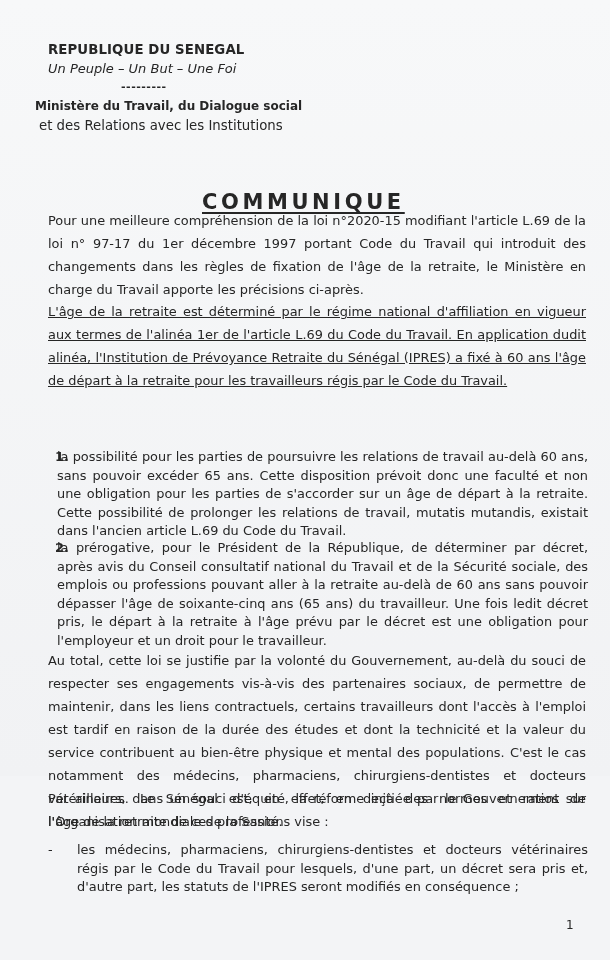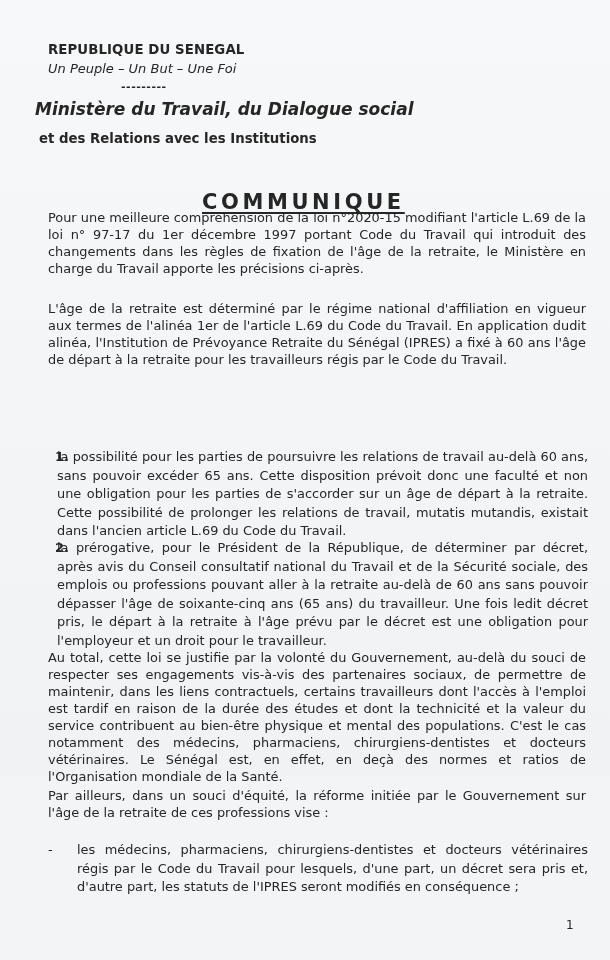--- a/index.html
+++ b/index.html
@@ -7,45 +7,45 @@
     width: 610px; height: 960px; overflow: hidden;
     background: #f3f4f6;
     font-family: "DejaVu Sans", sans-serif;
     color: #262626;
   }
   .page { position: relative; width: 610px; height: 776px; background: linear-gradient(180deg,#f7f8f9 0%,#f1f2f4 100%); }
   .abs { position: absolute; }
   .hdr-rep { left: 48px; top: 42px; font-weight: bold; font-size: 13.3px; letter-spacing: 0.1px; }
   .hdr-motto { left: 48px; top: 61px; font-style: italic; font-size: 13px; }
   .hdr-dash { left: 121px; top: 80px; font-size: 11px; font-weight: bold; letter-spacing: 0.5px; }
-  .hdr-min1 { left: 35px; top: 99px; font-weight: bold; font-size: 17px; font-style: italic; }
-  .hdr-min2 { left: 39px; top: 118px; font-weight: bold; font-size: 13.3px; margin-top: 13px; }
+  .hdr-min1 { left: 35px; top: 99px; font-weight: bold; font-size: 12px; }
+  .hdr-min2 { left: 39px; top: 118px; font-weight: normal; font-size: 13.3px; }
   .title { left: 202px; top: 170px; font-weight: bold; font-size: 21px; letter-spacing: 3.6px; text-decoration: underline; text-underline-offset: 3px; text-decoration-thickness: 2px; margin-top: 20px; }
-  .para { position: absolute; left: 48px; width: 538px; font-size: 12.9px; line-height: 17px; text-align: justify; }
+  .para { position: absolute; left: 48px; width: 538px; font-size: 12.9px; line-height: 23px; text-align: justify; }
   .item { position: absolute; left: 55px; width: 533px; font-size: 12.9px; line-height: 18.5px; text-align: justify; }
   .item .num { position: absolute; left: 0; top: 0; font-weight: bold; }
   .item .body { margin-left: 2px; }
   .bullet .num { font-weight: normal; }
   .pagenum { left: 566px; top: 918px; font-size: 12px; }
 </style>
 </head>
 <body>
 
 <div class="page">
 
   <div class="abs hdr-rep">REPUBLIQUE DU SENEGAL</div>
   <div class="abs hdr-motto">Un Peuple – Un But – Une Foi</div>
   <div class="abs hdr-dash">---------</div>
   <div class="abs hdr-min1">Ministère du Travail, du Dialogue social</div>
   <div class="abs hdr-min2">et des Relations avec les Institutions</div>
 
   <div class="abs title">COMMUNIQUE</div>
 
   <div class="para" style="top:209px;">Pour une meilleure compréhension de la loi n°2020-15 modifiant l'article L.69 de la loi n° 97-17 du 1er décembre 1997 portant Code du Travail qui introduit des changements dans les règles de fixation de l'âge de la retraite, le Ministère en charge du Travail apporte les précisions ci-après.</div>
-  <div class="para" style="top:300px;">L'âge de la retraite est déterminé par le régime national d'affiliation en vigueur aux termes de l'alinéa 1er de l'article L.69 du Code du Travail.  En application dudit alinéa, l'Institution de Prévoyance Retraite du Sénégal (IPRES) a fixé à 60 ans l'âge de départ à la retraite pour les travailleurs régis par le Code du Travail.</div>
+  <div class="para" style="top:300px;text-decoration:underline;">L'âge de la retraite est déterminé par le régime national d'affiliation en vigueur aux termes de l'alinéa 1er de l'article L.69 du Code du Travail.  En application dudit alinéa, l'Institution de Prévoyance Retraite du Sénégal (IPRES) a fixé à 60 ans l'âge de départ à la retraite pour les travailleurs régis par le Code du Travail.</div>
 
   <div class="item" style="top:448px;">
     <span class="num">1.</span>
     <div class="body">la possibilité pour les parties de poursuivre les relations de travail au-delà 60 ans, sans pouvoir excéder 65 ans. Cette disposition prévoit donc une faculté et non une obligation pour les parties de s'accorder sur un âge de départ à la retraite. Cette possibilité de prolonger les relations de travail, mutatis mutandis, existait dans l'ancien article L.69 du Code du Travail.</div>
   </div>
 
   <div class="item" style="top:539px;">
     <span class="num">2.</span>
     <div class="body">la prérogative, pour le Président de la République, de déterminer par décret, après avis du Conseil consultatif national du Travail et de la Sécurité sociale, des emplois ou professions pouvant aller à la retraite au-delà de 60 ans sans pouvoir dépasser l'âge de soixante-cinq ans (65 ans) du travailleur. Une fois ledit décret pris, le départ à la retraite à l'âge prévu par le décret est une obligation pour l'employeur et un droit pour le travailleur.</div>
   </div>

